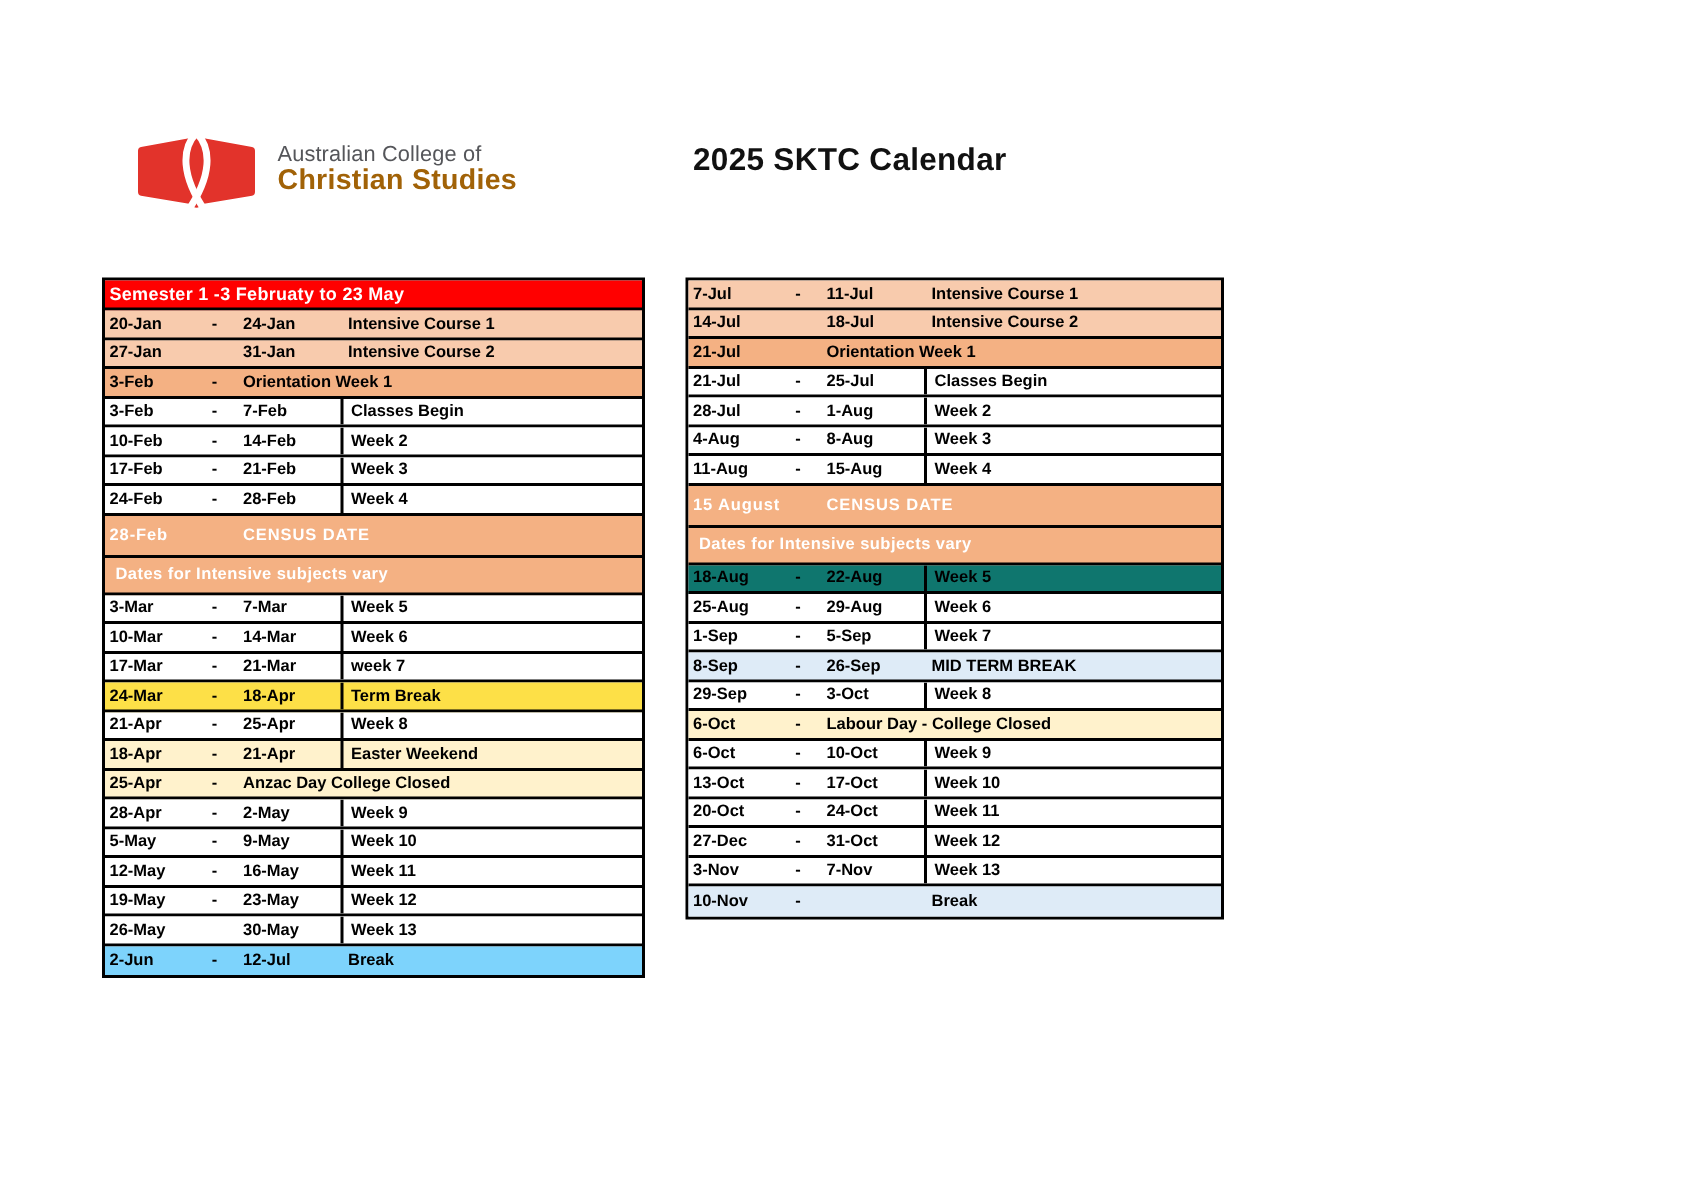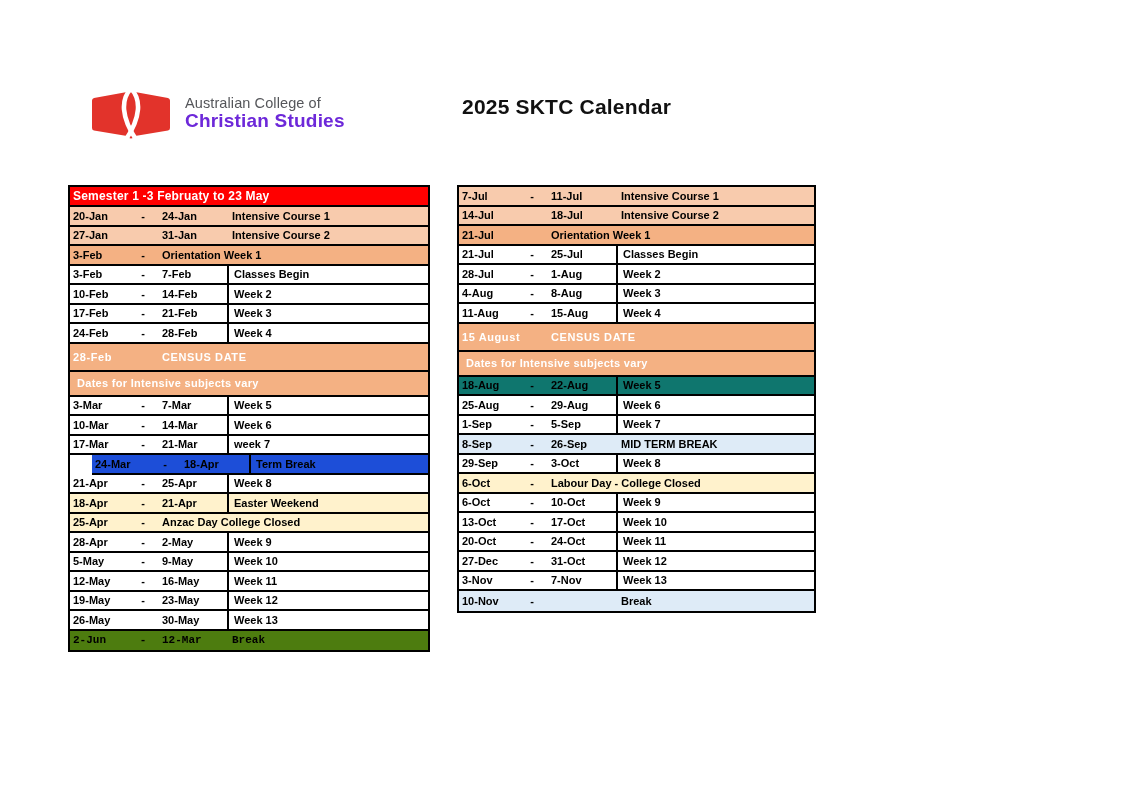--- a/index.html
+++ b/index.html
@@ -7,21 +7,21 @@
     width:1123px;height:786px;
     background:#ffffff;
     font-family:"Liberation Sans", sans-serif;
     position:relative;
     overflow:hidden;
   }
   
   .logo-svg{position:absolute;left:87px;top:86px;}
   .logo-text{position:absolute;left:185px;top:96px;line-height:1.05;}
   .logo-line1{font-size:14.5px;color:#55565A;font-weight:400;letter-spacing:0.1px;}
-  .logo-line2{font-size:19px;color:#6d28d9;font-weight:700;letter-spacing:0.2px;}
+  .logo-line2{font-size:19px;color:#a16207;font-weight:700;letter-spacing:0.2px;}
   .page-title{
     position:absolute;left:462px;top:95px;
     font-size:21px;font-weight:700;color:#111;
     letter-spacing:0.2px;
   }
   
   .cal-table{
     position:absolute;top:185px;
     border:2px solid #000;
     background:#fff;
@@ -128,21 +128,21 @@
       <div class="c2">-</div>
       <div class="c3">14-Mar</div>
       <div class="c4 divided">Week 6</div>
     </div>
     <div class="trow" style="background: rgb(255, 255, 255);">
       <div class="c1">17-Mar</div>
       <div class="c2">-</div>
       <div class="c3">21-Mar</div>
       <div class="c4 divided">week 7</div>
     </div>
-    <div class="trow" style="background: #1d4ed8; margin-left: 22px;">
+    <div class="trow" style="background: #fde047;">
       <div class="c1">24-Mar</div>
       <div class="c2">-</div>
       <div class="c3">18-Apr</div>
       <div class="c4 divided">Term Break</div>
     </div>
     <div class="trow" style="background: rgb(255, 255, 255);">
       <div class="c1">21-Apr</div>
       <div class="c2">-</div>
       <div class="c3">25-Apr</div>
       <div class="c4 divided">Week 8</div>
@@ -181,24 +181,24 @@
       <div class="c2">-</div>
       <div class="c3">23-May</div>
       <div class="c4 divided">Week 12</div>
     </div>
     <div class="trow" style="background: rgb(255, 255, 255);">
       <div class="c1">26-May</div>
       <div class="c2"></div>
       <div class="c3">30-May</div>
       <div class="c4 divided">Week 13</div>
     </div>
-    <div class="trow" style="background: #4d7c0f; font-family: Liberation Mono, monospace;">
+    <div class="trow" style="background: #7dd3fc;">
       <div class="c1">2-Jun</div>
       <div class="c2">-</div>
-      <div class="c3">12-Mar</div>
+      <div class="c3">12-Jul</div>
       <div class="c4">Break</div>
     </div>
   </div>
 <div class="cal-table cal-right">
     <div class="trow" style="background: rgb(248, 203, 173);">
       <div class="c1">7-Jul</div>
       <div class="c2">-</div>
       <div class="c3">11-Jul</div>
       <div class="c4">Intensive Course 1</div>
     </div>

